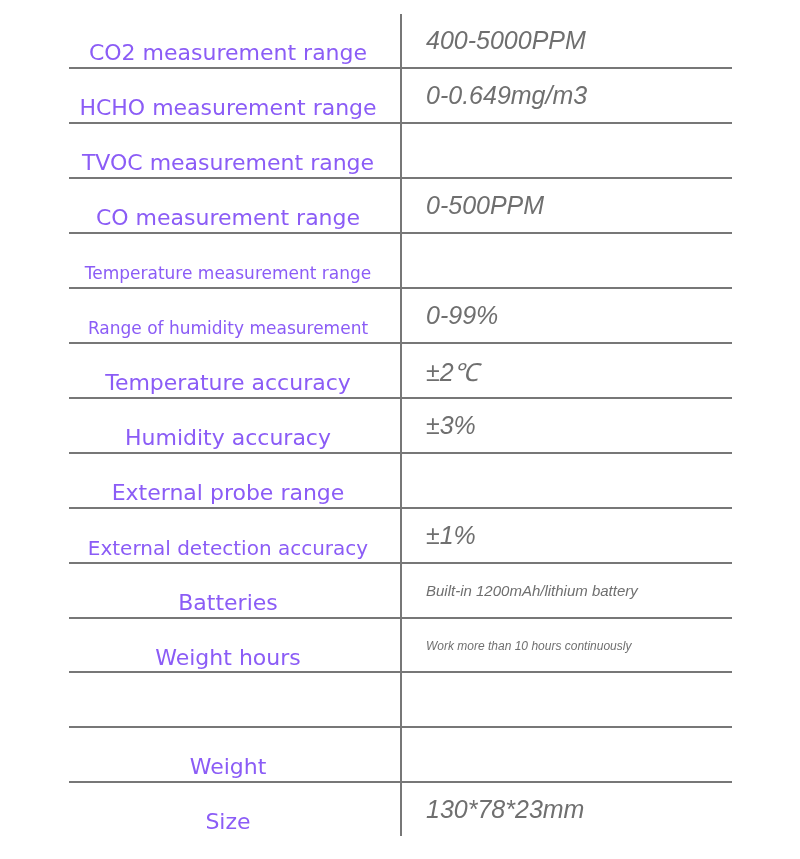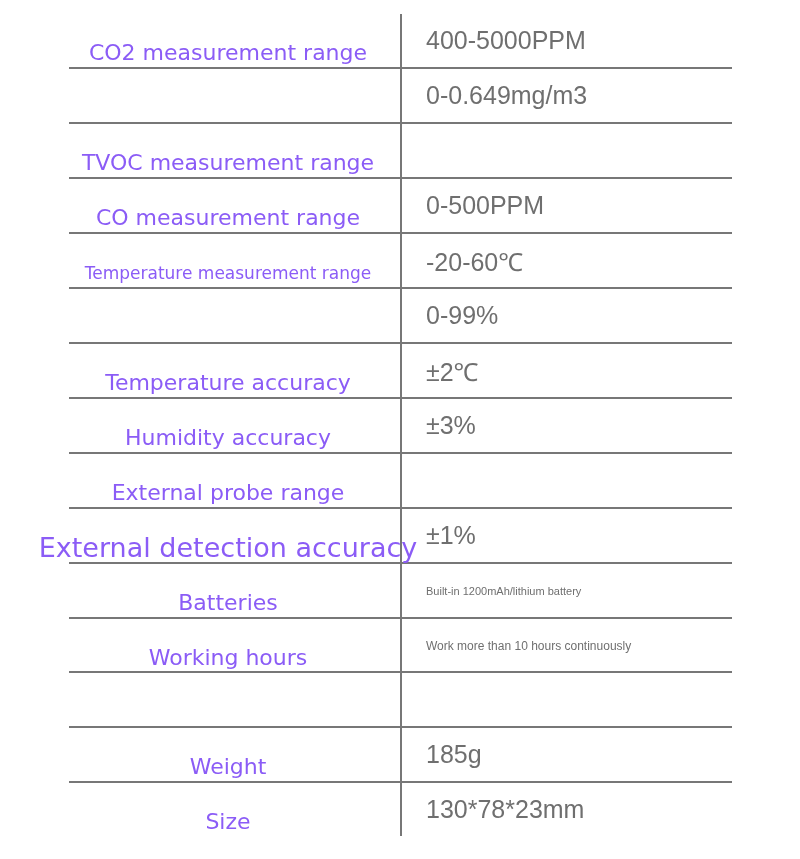--- a/index.html
+++ b/index.html
@@ -1,23 +1,23 @@
 <!DOCTYPE html>
 <html><head>
 <meta charset="utf-8">
 <style>
   html, body { margin:0; padding:0; background:#ffffff; }
   body { width:800px; height:859px; position:relative; overflow:hidden; font-family:"DejaVu Sans", sans-serif; color:#767676; }
   .vline { position:absolute; left:400px; top:14px; width:2px; height:822px; background:#777; }
   .hline { position:absolute; left:69px; width:663px; height:2px; background:#777; }
   .row { position:absolute; left:0; width:800px; height:55px; }
   .label { position:absolute; left:58px; width:340px; top:12px; height:55px; display:flex; align-items:center; justify-content:center; font-weight:normal; color:#8b5cf6; white-space:nowrap; }
-  .value { position:absolute; left:426px; width:330px; top:0; height:55px; display:flex; align-items:center; color:#6f6f6f; white-space:nowrap; font-family:"Liberation Sans", sans-serif; }
-  .l22 { font-size:22px; } .l21 { font-size:27px; } .l17 { font-size:17px; }
-  .v24 { font-size:25px; } .v16 { font-size:11px; } .v15 { font-size:12px; }
+  .value { position:absolute; left:426px; width:330px; top:0; height:55px; display:flex; align-items:center; color:#6f6f6f; white-space:nowrap; font-family:"Liberation Sans", sans-serif;font-style:italic; }
+  .l22 { font-size:22px; } .l21 { font-size:20px; } .l17 { font-size:17px; }
+  .v24 { font-size:25px; } .v16 { font-size:15px; } .v15 { font-size:12px; }
 </style>
 </head>
 <body>
 
 <div>
   <div class="vline"></div>
 
   <div class="hline" style="top:67px"></div>
   <div class="hline" style="top:122px"></div>
   <div class="hline" style="top:177px"></div>
@@ -31,34 +31,35 @@
   <div class="hline" style="top:617px"></div>
   <div class="hline" style="top:671px"></div>
   <div class="hline" style="top:726px"></div>
   <div class="hline" style="top:781px"></div>
 
   <div class="row" style="top:13px">
     <div class="label l22">CO2 measurement range</div>
     <div class="value v24">400-5000PPM</div>
   </div>
   <div class="row" style="top:68px">
+    <div class="label l22">HCHO measurement range</div>
     <div class="value v24">0-0.649mg/m3</div>
   </div>
   <div class="row" style="top:123px">
     <div class="label l22">TVOC measurement range</div>
   </div>
   <div class="row" style="top:178px">
     <div class="label l22">CO measurement range</div>
     <div class="value v24">0-500PPM</div>
   </div>
   <div class="row" style="top:233px">
     <div class="label l17">Temperature measurement range</div>
-    <div class="value v24">-20-60℃</div>
   </div>
   <div class="row" style="top:288px">
+    <div class="label l17">Range of humidity measurement</div>
     <div class="value v24">0-99%</div>
   </div>
   <div class="row" style="top:343px">
     <div class="label l22">Temperature accuracy</div>
     <div class="value v24">±2℃</div>
   </div>
   <div class="row" style="top:398px">
     <div class="label l22">Humidity accuracy</div>
     <div class="value v24">±3%</div>
   </div>
@@ -67,26 +68,25 @@
   </div>
   <div class="row" style="top:508px">
     <div class="label l21">External detection accuracy</div>
     <div class="value v24">±1%</div>
   </div>
   <div class="row" style="top:563px">
     <div class="label l22">Batteries</div>
     <div class="value v16">Built-in 1200mAh/lithium battery</div>
   </div>
   <div class="row" style="top:618px">
-    <div class="label l22">Working hours</div>
+    <div class="label l22">Weight hours</div>
     <div class="value v15">Work more than 10 hours continuously</div>
   </div>
   <div class="row" style="top:672px">
   </div>
   <div class="row" style="top:727px">
     <div class="label l22">Weight</div>
-    <div class="value v24">185g</div>
   </div>
   <div class="row" style="top:782px">
     <div class="label l22">Size</div>
     <div class="value v24">130*78*23mm</div>
   </div>
 </div>
 
 </body></html>

